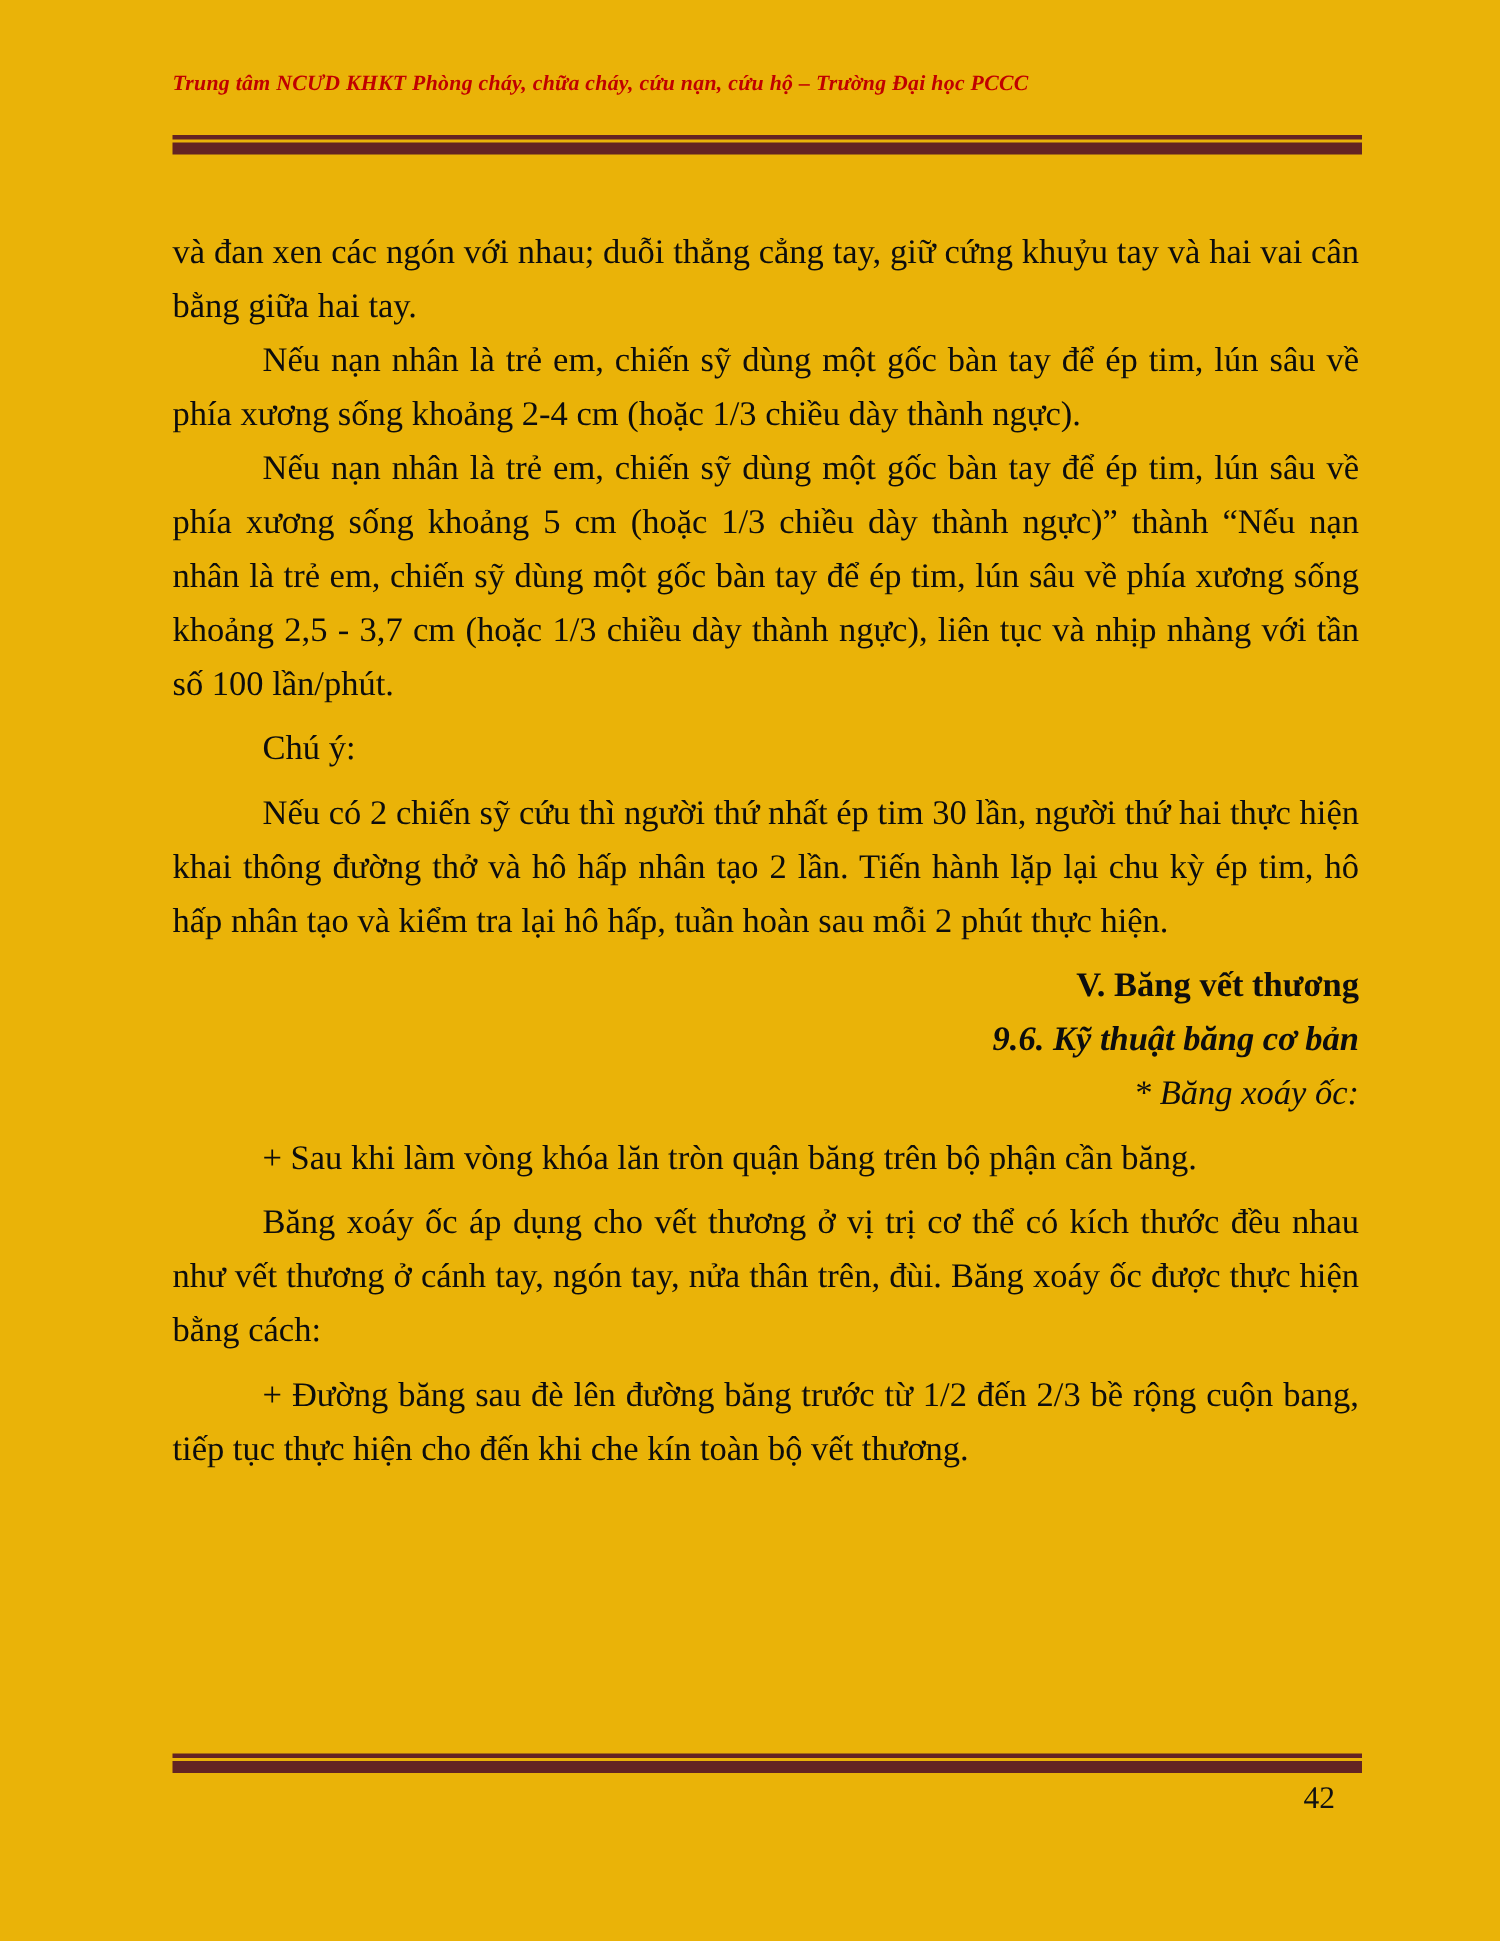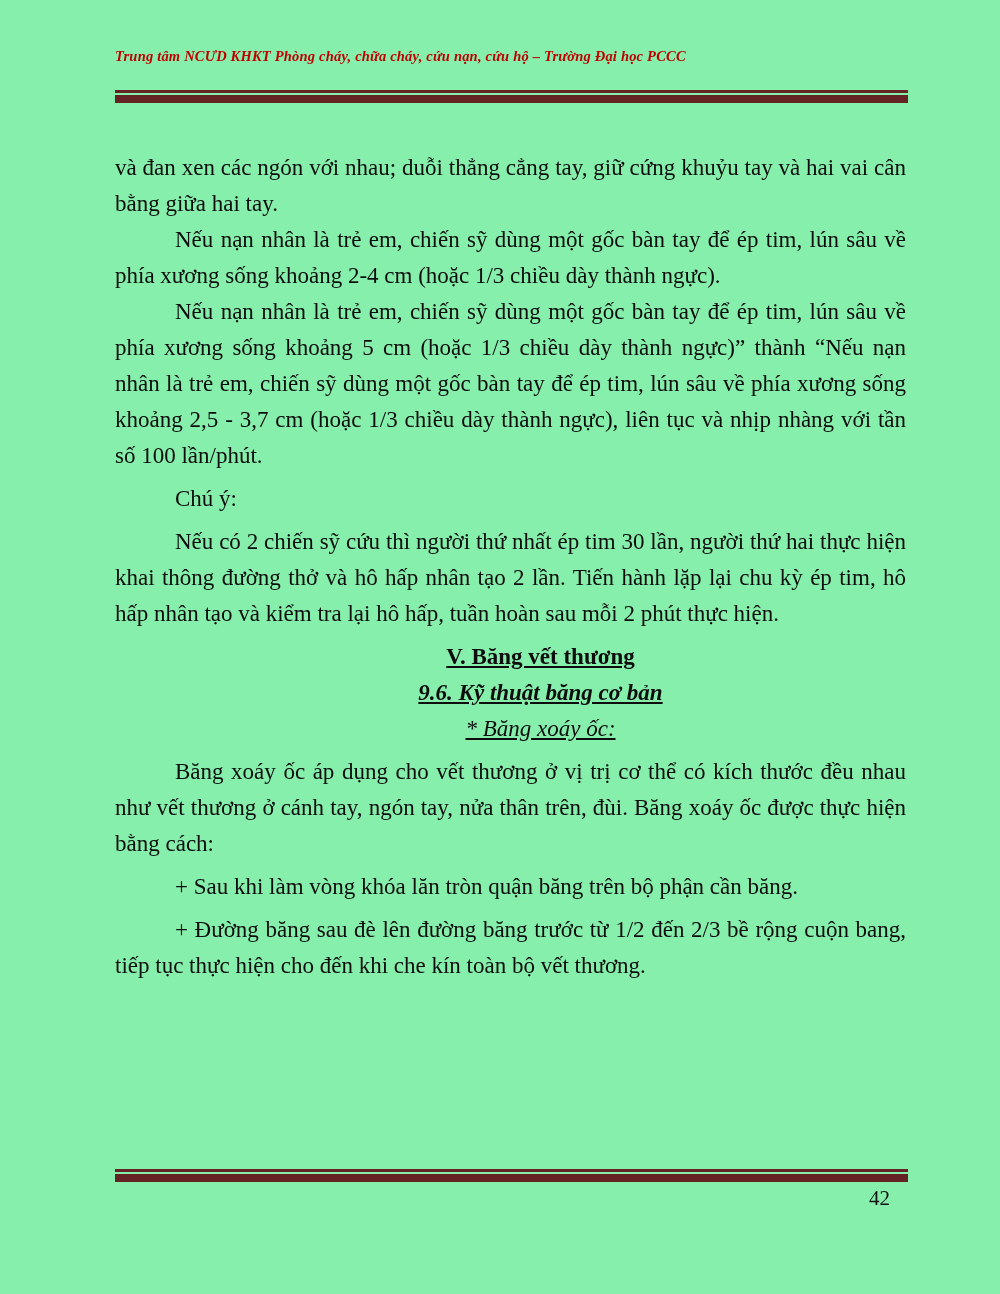--- a/index.html
+++ b/index.html
@@ -4,21 +4,21 @@
 <style>
   html, body {
     margin: 0;
     padding: 0;
     background: #ffffff;
   }
   .page {
     position: relative;
     width: 1000px;
     height: 1294px;
-    background: #86efac;
+    background: #eab308;
     overflow: hidden;
     font-family: "Liberation Serif", "DejaVu Serif", serif;
     color: #0d0d0d;
   }
 
   
   .header-text {
     position: absolute;
     top: 48px;
     left: 115px;
@@ -60,21 +60,21 @@
     line-height: 36px;
   }
   .para {
     margin: 0;
     text-align: justify;
   }
   .indent { text-indent: 60px; }
   .spaced { margin-top: 7px; }
   .bold { font-weight: bold; }
   .italic { font-style: italic; }
-  .single { text-align: center; text-decoration: underline; }
+  .single { text-align: right; }
 
   
   .page-number {
     position: absolute;
     top: 1186px;
     left: 115px;
     width: 775px;
     text-align: right;
     font-size: 21px;
     color: #111111;
@@ -95,22 +95,22 @@
 
   <div class="content" id="doc-body">
       <p class="para">và đan xen các ngón với nhau; duỗi thẳng cẳng tay, giữ cứng khuỷu tay và hai vai cân bằng giữa hai tay.</p>
       <p class="para indent">Nếu nạn nhân là trẻ em, chiến sỹ dùng một gốc bàn tay để ép tim, lún sâu về phía xương sống khoảng 2-4 cm (hoặc 1/3 chiều dày thành ngực).</p>
       <p class="para indent">Nếu nạn nhân là trẻ em, chiến sỹ dùng một gốc bàn tay để ép tim, lún sâu về phía xương sống khoảng 5 cm (hoặc 1/3 chiều dày thành ngực)” thành “Nếu nạn nhân là trẻ em, chiến sỹ dùng một gốc bàn tay để ép tim, lún sâu về phía xương sống khoảng 2,5 - 3,7 cm (hoặc 1/3 chiều dày thành ngực), liên tục và nhịp nhàng với tần số 100 lần/phút.</p>
       <p class="para indent spaced">Chú ý:</p>
       <p class="para indent spaced">Nếu có 2 chiến sỹ cứu thì người thứ nhất ép tim 30 lần, người thứ hai thực hiện khai thông đường thở và hô hấp nhân tạo 2 lần. Tiến hành lặp lại chu kỳ ép tim, hô hấp nhân tạo và kiểm tra lại hô hấp, tuần hoàn sau mỗi 2 phút thực hiện.</p>
       <p class="para indent bold single spaced">V. Băng vết thương</p>
       <p class="para indent bold italic single">9.6. Kỹ thuật băng cơ bản</p>
       <p class="para indent italic single">* Băng xoáy ốc:</p>
+      <p class="para indent spaced">+ Sau khi làm vòng khóa lăn tròn quận băng trên bộ phận cần băng.</p>
       <p class="para indent spaced">Băng xoáy ốc áp dụng cho vết thương ở vị trị cơ thể có kích thước đều nhau như vết thương ở cánh tay, ngón tay, nửa thân trên, đùi. Băng xoáy ốc được thực hiện bằng cách:</p>
-      <p class="para indent spaced">+ Sau khi làm vòng khóa lăn tròn quận băng trên bộ phận cần băng.</p>
       <p class="para indent spaced">+ Đường băng sau đè lên đường băng trước từ 1/2 đến 2/3 bề rộng cuộn bang, tiếp tục thực hiện cho đến khi che kín toàn bộ vết thương.</p>
     </div>
 
   <div class="rule rule-footer">
     <div class="rule-thin"></div>
     <div class="rule-gap"></div>
     <div class="rule-thick"></div>
   </div>
 
   <div class="page-number">42</div>

